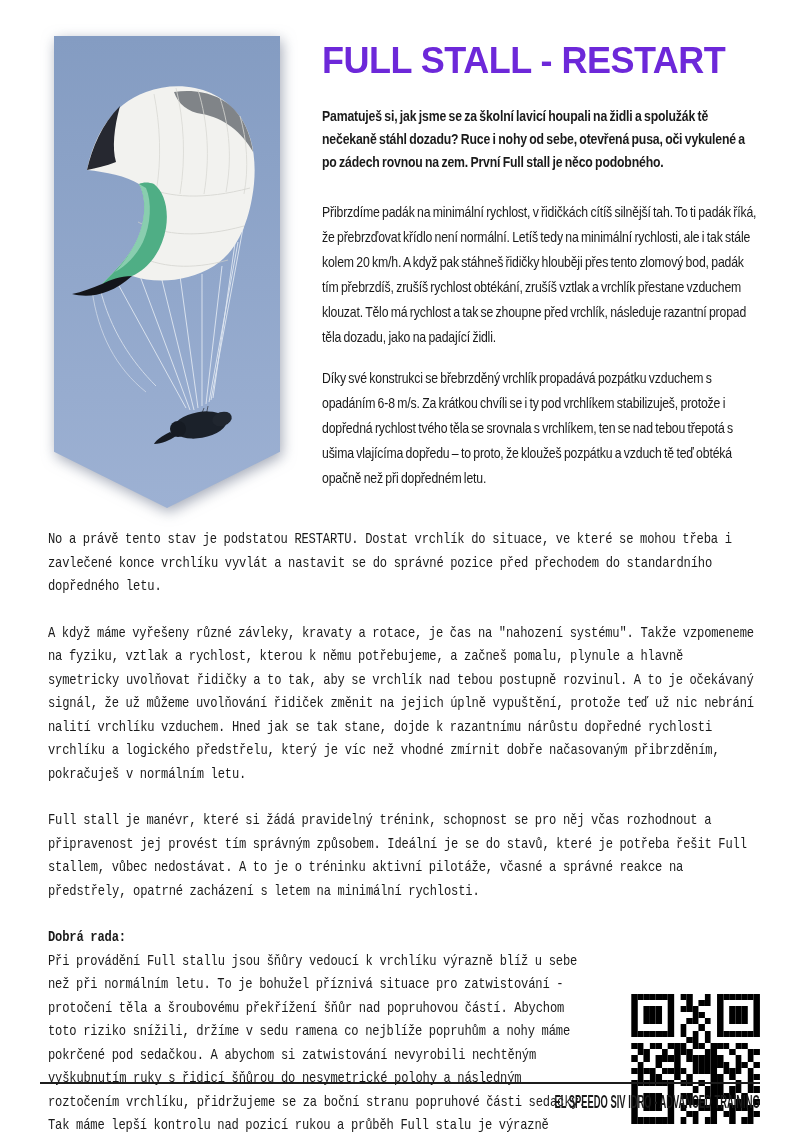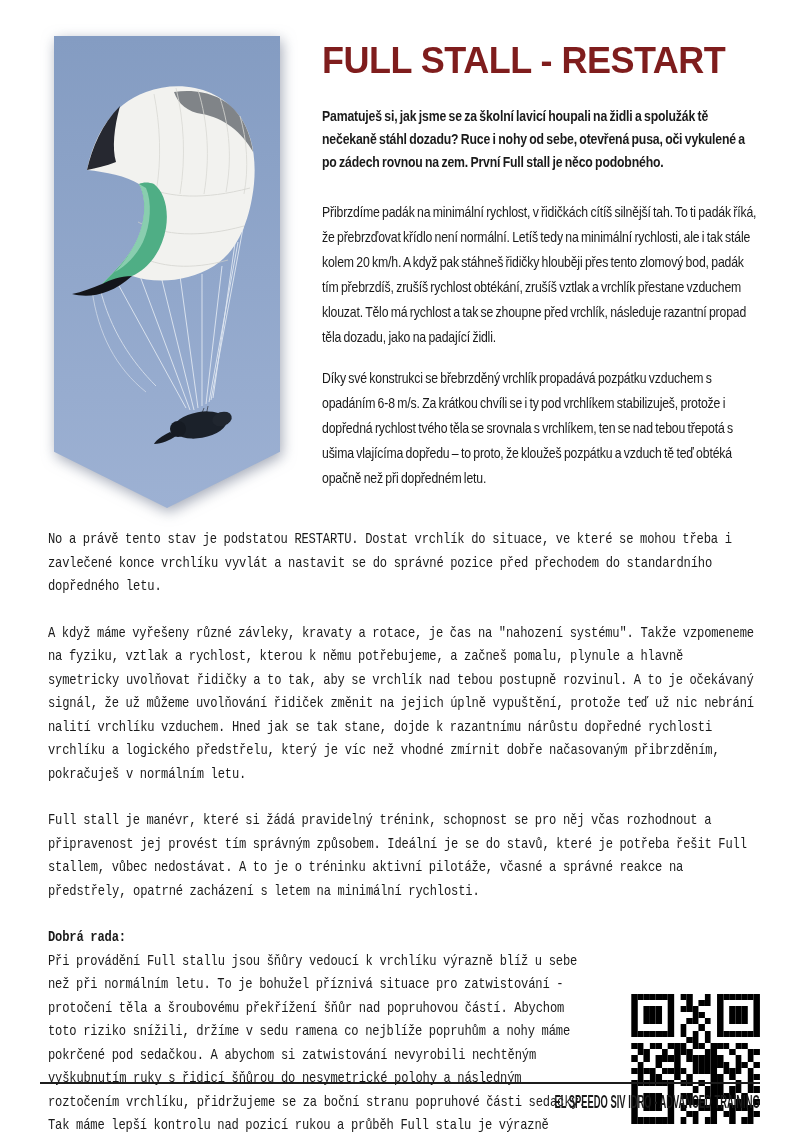--- a/index.html
+++ b/index.html
@@ -11,21 +11,21 @@
   .top { display:flex; padding:36px 0 0 54px; }
   .photo-wrap { flex:none; width:226px; height:472px; filter:drop-shadow(2px 4px 7px rgba(90,100,125,.55)); }
   .photo {
     width:226px; height:472px;
     clip-path:polygon(0 0, 100% 0, 100% 88.1%, 50% 100%, 0 88.1%);
   }
   .photo svg { display:block; }
   .col-right { flex:none; margin-left:42px; width:438px; }
   h1.title {
     font-size:36px; line-height:38px; margin:6px 0 24px; font-weight:bold;
-    letter-spacing:-.5px; color:#7f1d1d; white-space:nowrap;
+    letter-spacing:-.5px; color:#6d28d9; white-space:nowrap;
   }
   .col-scale { width:536px; transform:scaleX(.817); transform-origin:0 0; }
   .col-scale p { margin:0; letter-spacing:-.2px; word-spacing:-1px; }
   p.intro { font-weight:bold; font-size:15px; line-height:23px; margin:0 0 26px !important; }
   p.body-col { font-size:15px; line-height:25px; margin:0 0 16px !important; }
   
   .full { padding:20px 0 0 48px;font-family:Liberation Mono, monospace; }
   .full-scale { width:880px; transform:scaleX(.809); transform-origin:0 0;
     font-size:15px; line-height:23.5px; letter-spacing:-.2px; word-spacing:-.5px; }
   .full-scale p { margin:0 0 23px; }

